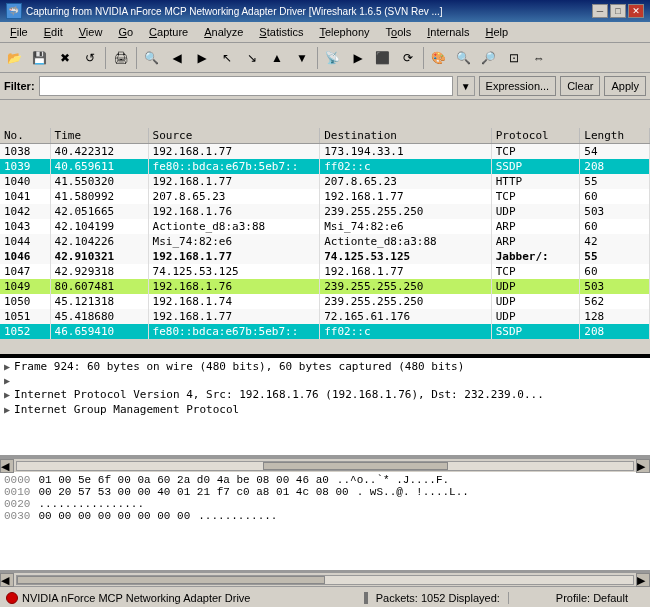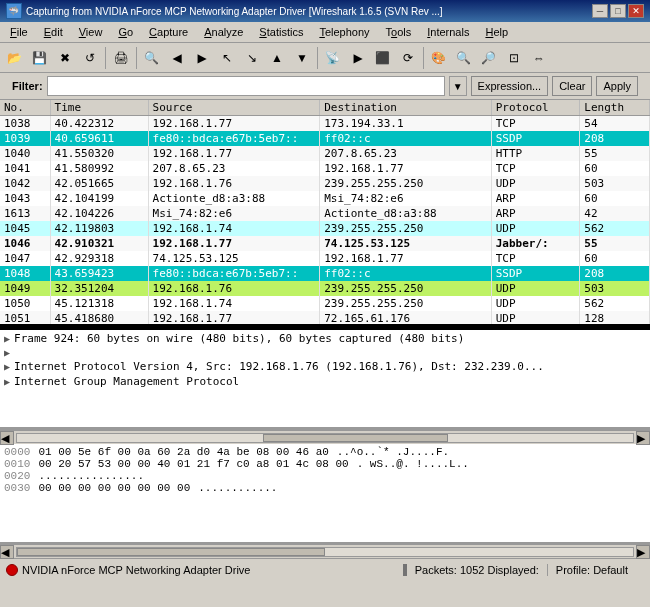--- a/index.html
+++ b/index.html
@@ -84,21 +84,21 @@
       border: 1px solid transparent;
       display: flex; align-items: center; justify-content: center;
       cursor: pointer;
       font-size: 12px;
     }
 
     .filter-bar {
       background: #d4d0c8;
       display: flex;
       align-items: center;
-      padding: 3px 12px;
+      padding: 3px 4px;
       gap: 4px;
       border-bottom: 1px solid #999;
     }
     .filter-label { font-size: 11px; font-weight: bold; }
     .filter-input {
       flex: 1;
       height: 20px;
       border: 1px solid #999;
       background: white;
       padding: 0 3px;
@@ -140,22 +140,23 @@
       padding: 1px 4px;
       border-right: 1px solid #ddd;
       white-space: nowrap;
       overflow: hidden;
       max-width: 120px;
     }
 
     .packet-list-container {
       overflow: hidden;
       height: 230px;
-      border-bottom: 6px solid #000000;
+      border-bottom: 4px solid #000000;
       position: relative;
+      margin-top: 28px;
     }
     .packet-list-scroll {
       overflow-y: scroll;
       overflow-x: scroll;
       height: 100%;
     }
 
     .packet-detail {
       background: white;
       font-family: monospace;
@@ -235,20 +236,21 @@
       border-radius: 50%;
       background: #cc0000;
       border: 1px solid #880000;
     }
     .status-packets {
       padding: 0 8px;
       border-right: 1px solid #999;
     }
     .status-profile {
       padding: 0 8px;
+      margin-left: 39px;
     }
     .resize-corner { width: 14px; height: 14px; cursor: se-resize; }
   </style>
 </head>
 <body>
 
 <div class="title-bar">
   <div class="title-bar-left">
     <div class="title-bar-icon">🦈</div>
     <span style="font-size:10px; color:white;">Capturing from NVIDIA nForce MCP Networking Adapter Driver   [Wireshark 1.6.5 (SVN Rev ...]</span>
@@ -367,62 +369,46 @@
           </tr>
           <tr style="background: white;">
             <td>1043</td>
             <td>42.104199</td>
             <td>Actionte_d8:a3:88</td>
             <td>Msi_74:82:e6</td>
             <td>ARP</td>
             <td>60</td>
           </tr>
           <tr style="background: rgb(248, 248, 248);">
-            <td>1613</td>
+            <td>1044</td>
             <td>42.104226</td>
             <td>Msi_74:82:e6</td>
             <td>Actionte_d8:a3:88</td>
             <td>ARP</td>
             <td>42</td>
-          </tr>
-          <tr style="background: rgb(192, 255, 255);">
-            <td>1045</td>
-            <td>42.119803</td>
-            <td>192.168.1.74</td>
-            <td>239.255.255.250</td>
-            <td>UDP</td>
-            <td>562</td>
           </tr>
           <tr style="background: rgb(248, 248, 248); font-weight: bold;">
             <td>1046</td>
             <td>42.910321</td>
             <td>192.168.1.77</td>
             <td>74.125.53.125</td>
             <td>Jabber/:</td>
             <td>55</td>
           </tr>
           <tr style="background: white;">
             <td>1047</td>
             <td>42.929318</td>
             <td>74.125.53.125</td>
             <td>192.168.1.77</td>
             <td>TCP</td>
             <td>60</td>
           </tr>
-          <tr style="background: rgb(0, 192, 192); color: white;">
-            <td>1048</td>
-            <td>43.659423</td>
-            <td>fe80::bdca:e67b:5eb7::</td>
-            <td>ff02::c</td>
-            <td>SSDP</td>
-            <td>208</td>
-          </tr>
           <tr style="background: #bef264;">
             <td>1049</td>
-            <td>32.351204</td>
+            <td>80.607481</td>
             <td>192.168.1.76</td>
             <td>239.255.255.250</td>
             <td>UDP</td>
             <td>503</td>
           </tr>
           <tr style="background: white;">
             <td>1050</td>
             <td>45.121318</td>
             <td>192.168.1.74</td>
             <td>239.255.255.250</td>

